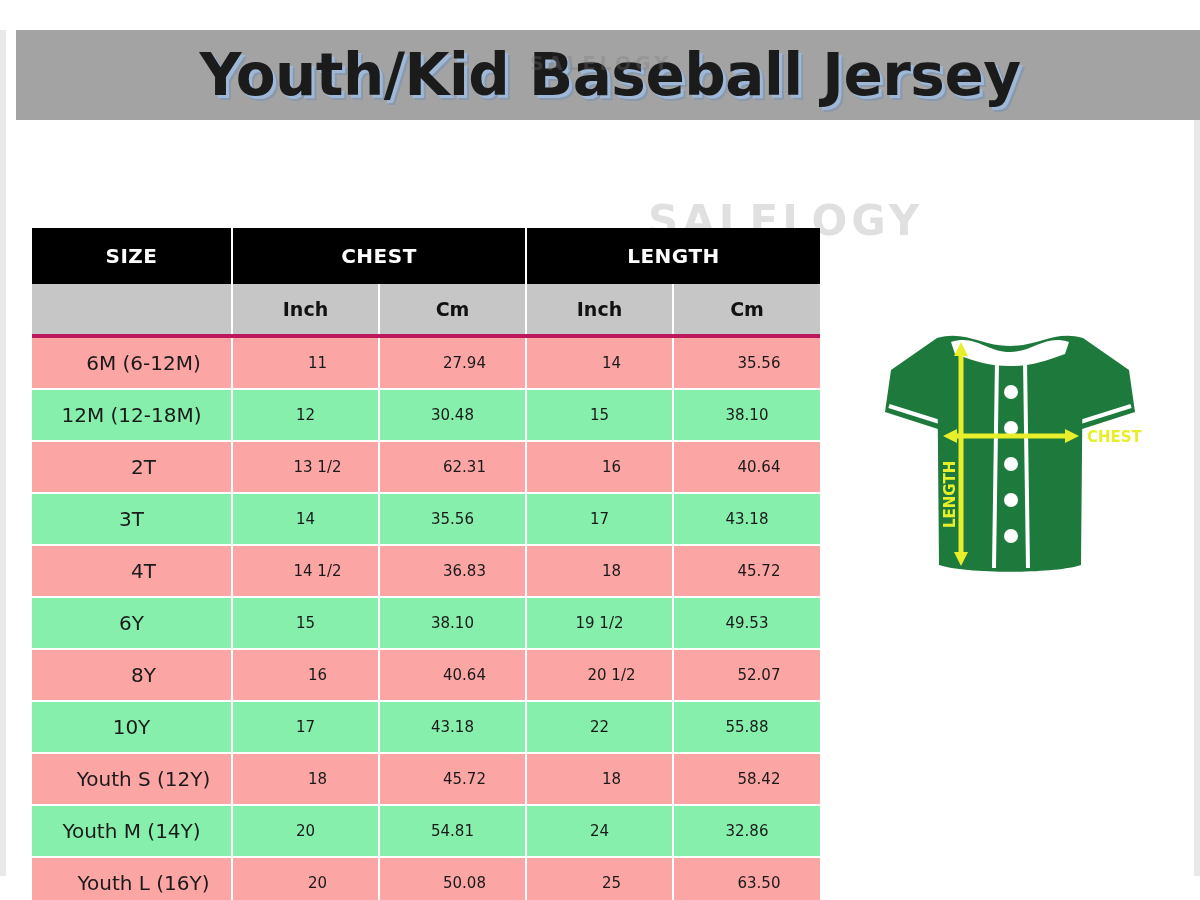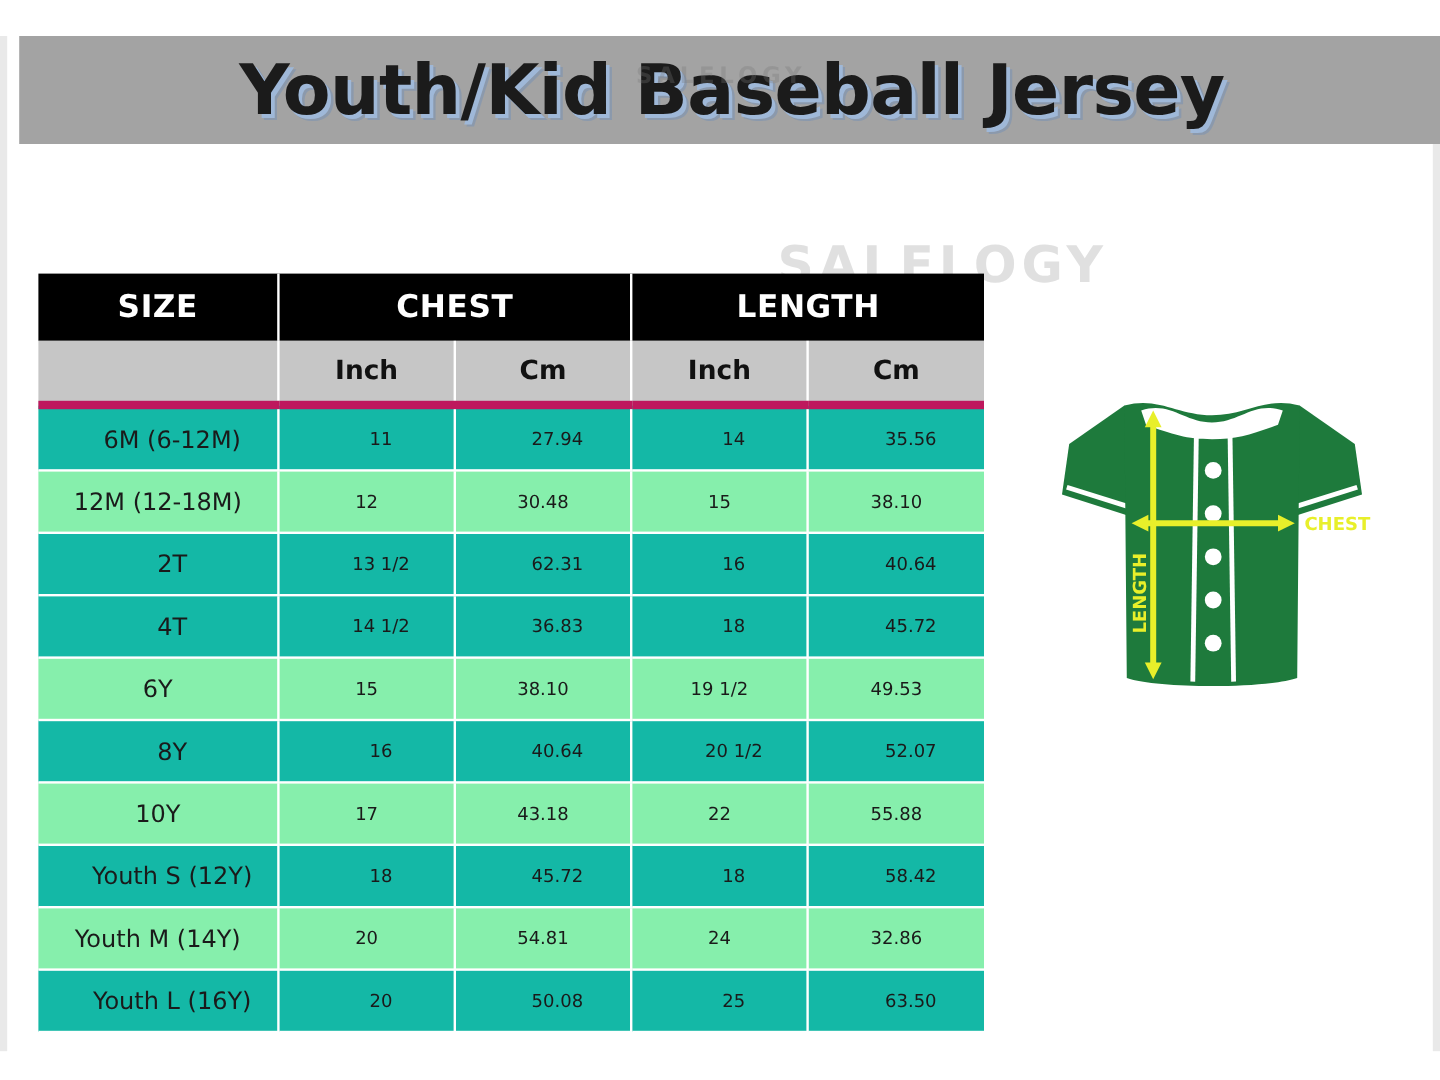--- a/index.html
+++ b/index.html
@@ -112,49 +112,49 @@
     table-layout: fixed;
   }
   table.size-table th,
   table.size-table td {
     text-align: center;
     font-family: "DejaVu Sans", sans-serif;
   }
   .hdr-row th {
     background: #000000;
     color: #ffffff;
-    font-size: 26px;
+    font-size: 20px;
     font-weight: bold;
     height: 54px;
     border-right: 2px solid #ffffff;
     letter-spacing: 0.5px;
   }
   .hdr-row th:last-child { border-right: none; }
 
   .sub-row td {
     background: #c6c6c6;
     color: #111111;
-    font-size: 22px;
+    font-size: 19px;
     font-weight: bold;
     height: 48px;
     border-right: 2px solid #ffffff;
-    border-bottom: 7px solid #be185d;
+    border-bottom: 4px solid #be185d;
   }
   .sub-row td:last-child { border-right: none; }
   .sub-row td.blank { background: #c6c6c6; }
 
   tbody tr td {
     font-size: 15px;
     height: 48px;
     color: #1a1a1a;
     border-right: 2px solid #ffffff;
     border-bottom: 2px solid #ffffff;
   }
   tbody tr td:last-child { border-right: none; }
-  tbody tr.odd td { background: #14b8a6; padding-left: 25px; }
+  tbody tr.odd td { background: #fca5a5; padding-left: 25px; }
   tbody tr.even td { background: #86efac; }
   tbody tr td.size-cell { font-size: 20px; }
 
   
   .jersey-area {
     position: absolute;
     left: 855px;
     top: 320px;
     width: 310px;
     height: 300px;
@@ -231,20 +231,27 @@
           <td>15</td>
           <td>38.10</td>
         </tr>
         <tr class="odd">
           <td class="size-cell">2T</td>
           <td>13 1/2</td>
           <td>62.31</td>
           <td>16</td>
           <td>40.64</td>
         </tr>
+        <tr class="even">
+          <td class="size-cell">3T</td>
+          <td>14</td>
+          <td>35.56</td>
+          <td>17</td>
+          <td>43.18</td>
+        </tr>
         <tr class="odd">
           <td class="size-cell">4T</td>
           <td>14 1/2</td>
           <td>36.83</td>
           <td>18</td>
           <td>45.72</td>
         </tr>
         <tr class="even">
           <td class="size-cell">6Y</td>
           <td>15</td>

